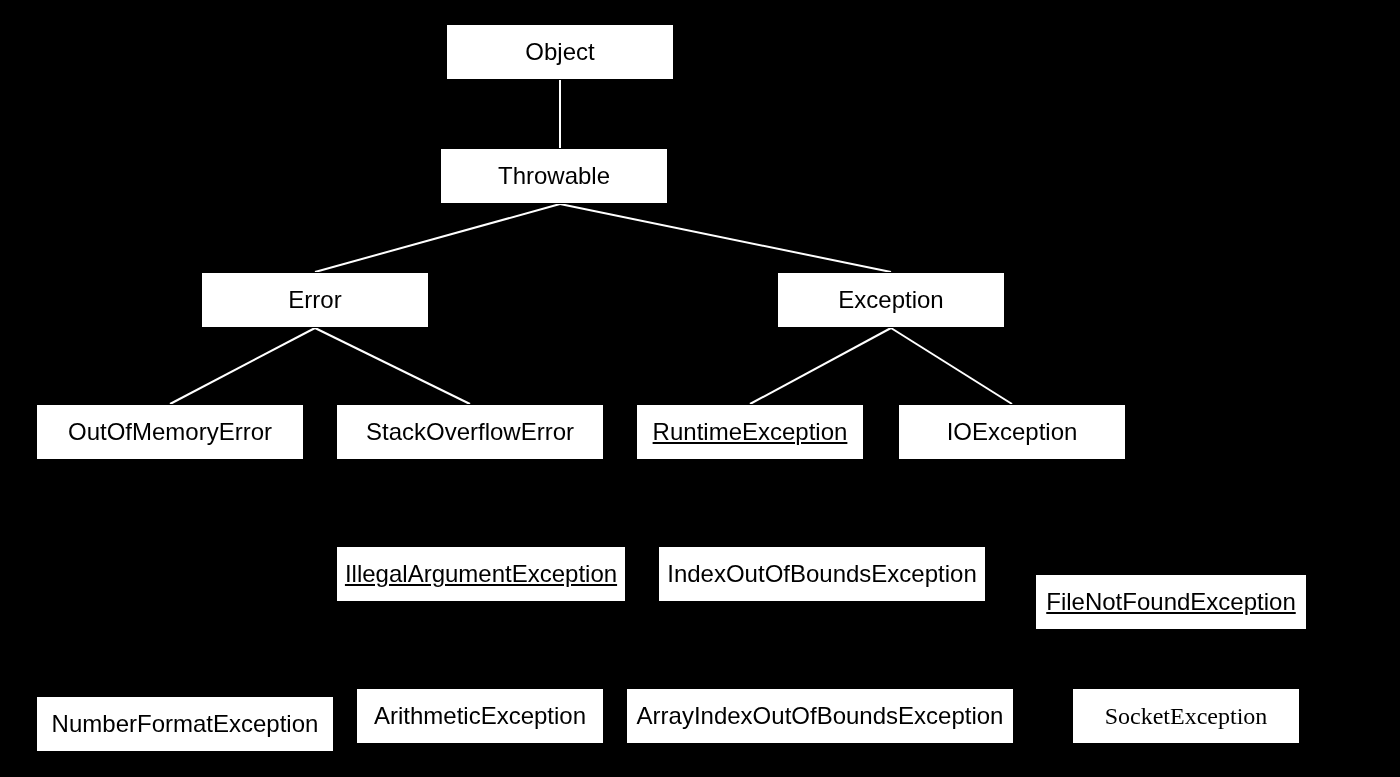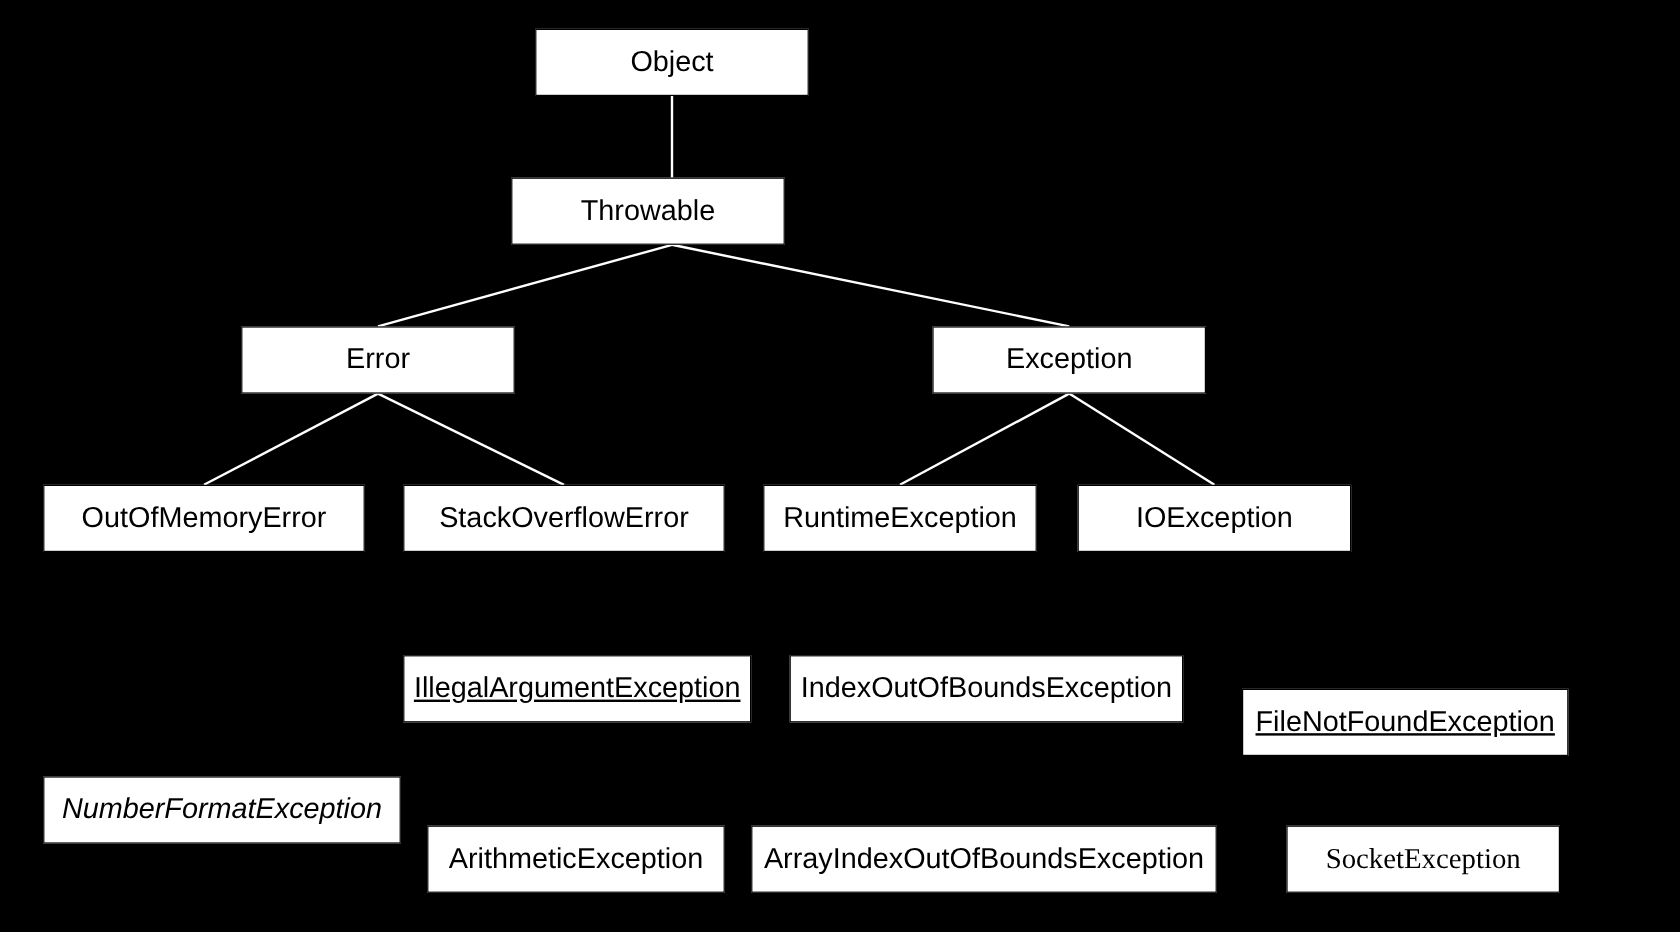--- a/index.html
+++ b/index.html
@@ -55,62 +55,62 @@
       <line x1="315" y1="328" x2="170" y2="404"></line>
       <line x1="315" y1="328" x2="470" y2="404"></line>
       <line x1="891" y1="328" x2="750" y2="404"></line>
       <line x1="891" y1="328" x2="1012" y2="404"></line>
     </svg>
 
   <div class="node" style="left:446px; top:24px; width:228px; height:56px;">
     <span>Object</span>
   </div>
 
-  <div class="node" style="left:426px; top:148px; width:228px; height:56px;">
+  <div class="node" style="left:440px; top:148px; width:228px; height:56px;">
     <span>Throwable</span>
   </div>
 
   <div class="node" style="left:201px; top:272px; width:228px; height:56px;">
     <span>Error</span>
   </div>
 
   <div class="node" style="left:777px; top:272px; width:228px; height:56px;">
     <span>Exception</span>
   </div>
 
   <div class="node" style="left:36px; top:404px; width:268px; height:56px;">
     <span>OutOfMemoryError</span>
   </div>
 
   <div class="node" style="left:336px; top:404px; width:268px; height:56px;">
     <span>StackOverflowError</span>
   </div>
 
-  <div class="node" style="left:636px; top:404px; width:228px; height:56px;">
+  <div class="node" style="left:636px; top:404px; width:228px; height:56px;text-decoration:underline;">
     <span>RuntimeException</span>
   </div>
 
   <div class="node" style="left:898px; top:404px; width:228px; height:56px;align-items:center;">
     <span>IOException</span>
   </div>
 
 
   <div class="node" style="left:336px; top:546px; width:290px; height:56px;text-decoration:underline;">
     <span>IllegalArgumentException</span>
   </div>
 
   <div class="node" style="left:658px; top:546px; width:328px; height:56px;">
     <span>IndexOutOfBoundsException</span>
   </div>
 
   <div class="node" style="left:1035px; top:574px; width:272px; height:56px;text-decoration:underline;">
     <span>FileNotFoundException</span>
   </div>
 
-  <div class="node" style="left:36px; top:647px; width:298px; height:56px;font-style:italic;">
+  <div class="node" style="left:36px; top:696px; width:298px; height:56px;">
     <span>NumberFormatException</span>
   </div>
 
   <div class="node" style="left:356px; top:688px; width:248px; height:56px;">
     <span>ArithmeticException</span>
   </div>
 
   <div class="node" style="left:626px; top:688px; width:388px; height:56px;">
     <span>ArrayIndexOutOfBoundsException</span>
   </div>

